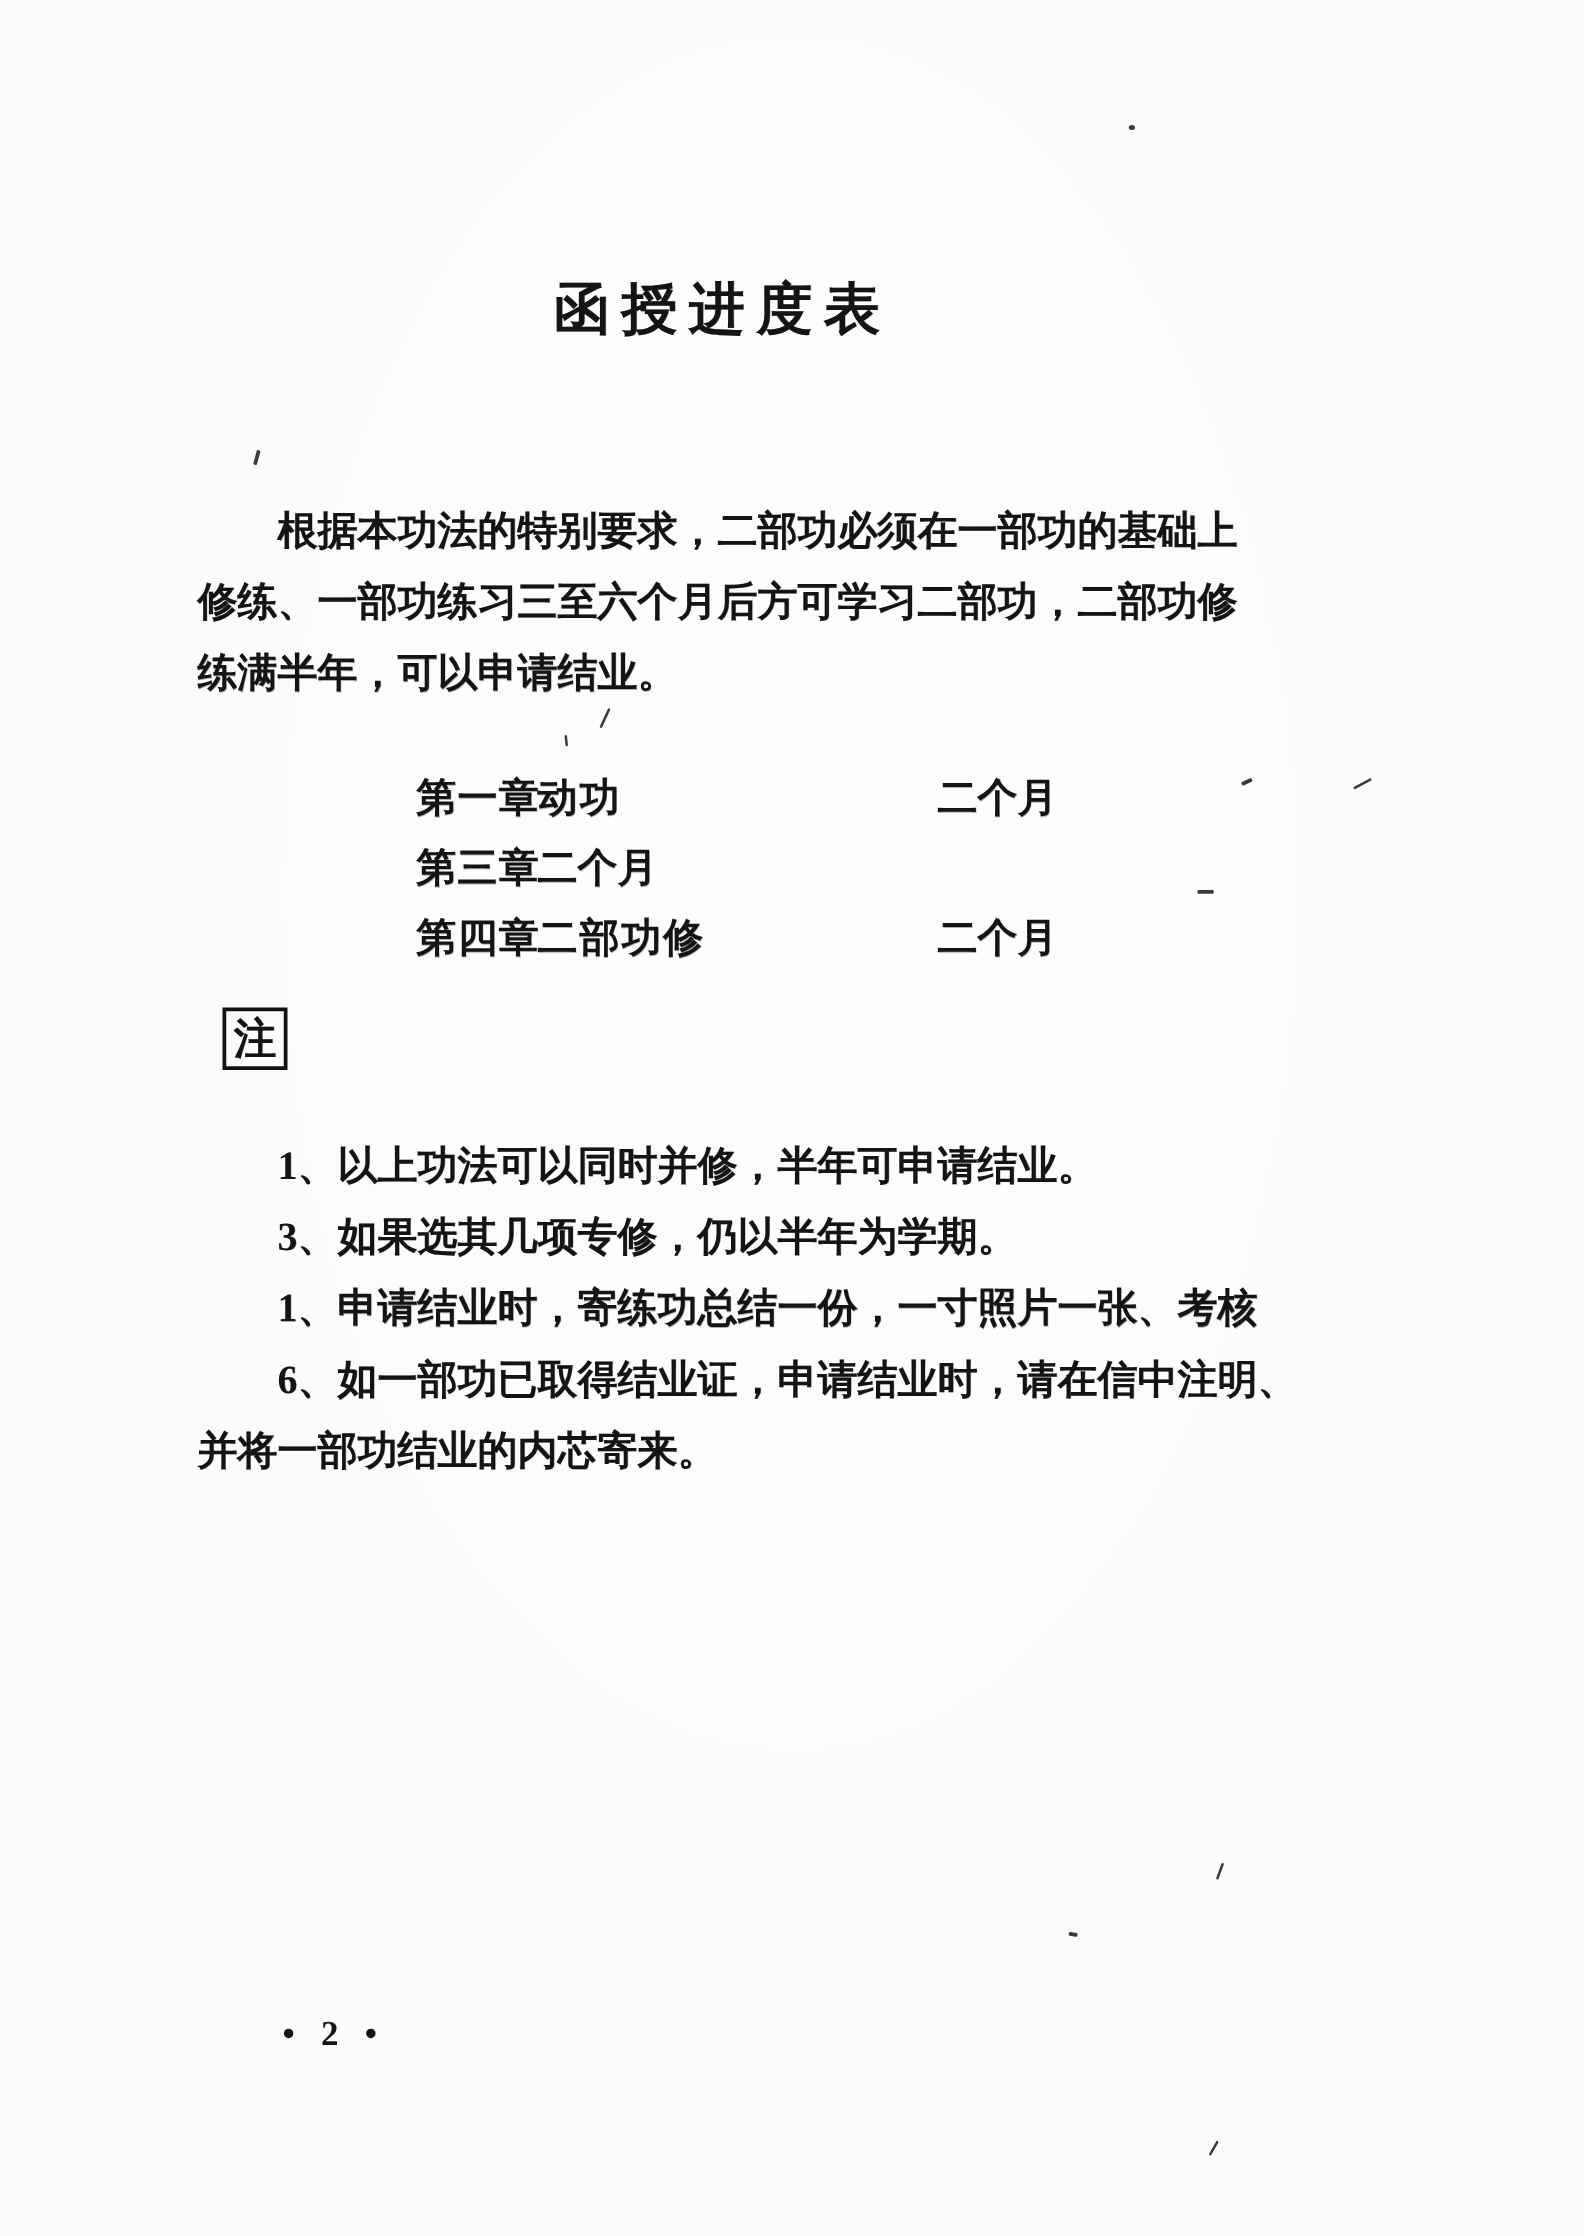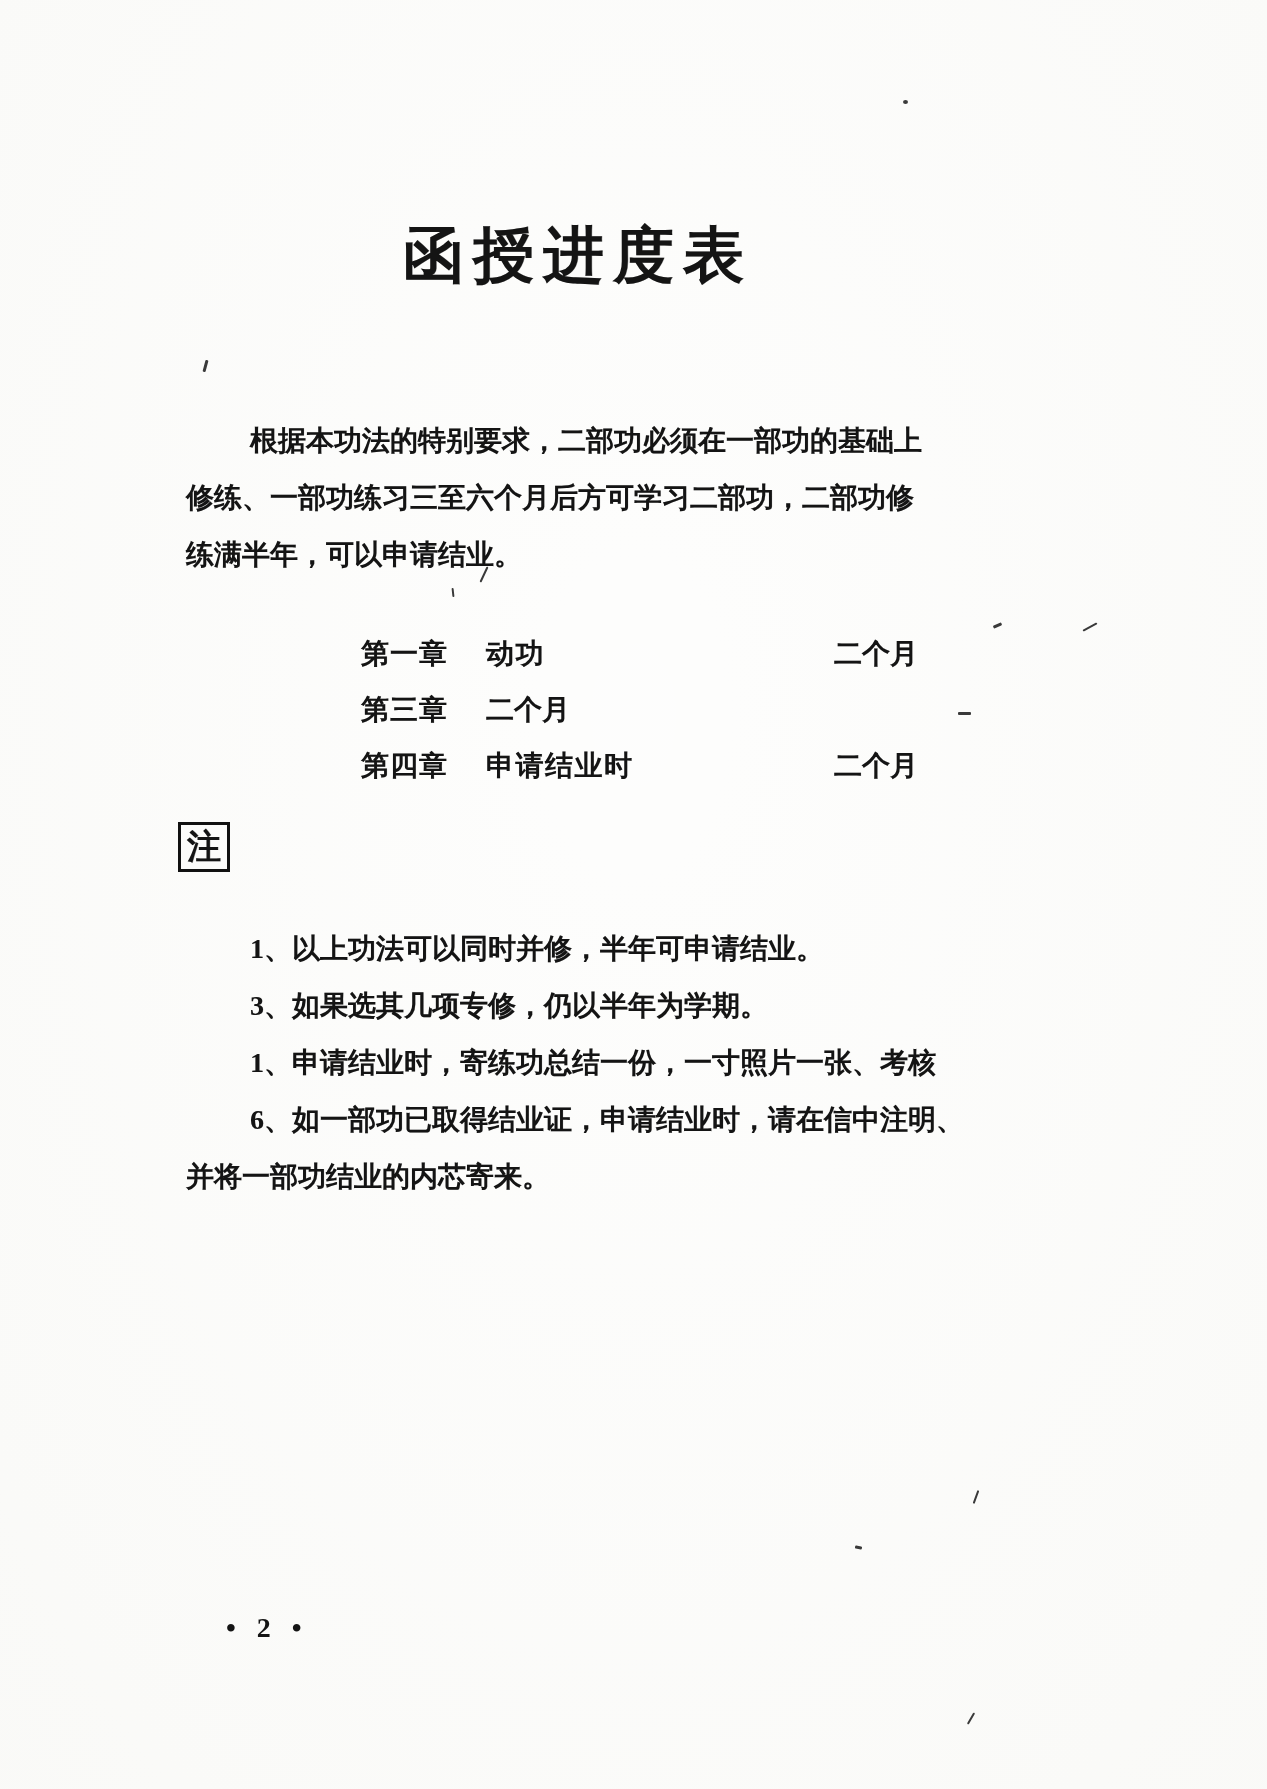--- a/index.html
+++ b/index.html
@@ -13,34 +13,33 @@
   }
   .page {
     position:absolute; inset:0;
     background:
       radial-gradient(ellipse at 50% 40%, rgba(255,255,255,0.6), rgba(245,245,242,0.25)),
       #fbfbf9;
   }
   .content { position:absolute; left:158px; top:0; width:840px; }
   .title {
     margin-top:225px;
-    font-size:61px; line-height:1;
+    font-size:45px; line-height:1;
     letter-spacing:9px;
     text-align:center;
     font-weight:600;
     text-shadow:0.4px 0.4px 0 rgba(0,0,0,0.35);
     font-family:Liberation Serif, serif;
   }
   .intro { margin-top:126px; }
   .line {
-    font-size:28px; line-height:57px;
+    font-size:32px; line-height:57px;
     white-space:nowrap;
     font-weight:600;
     text-shadow:0.3px 0.3px 0 rgba(0,0,0,0.3);
-    margin-left:28px;
   }
   .indent { padding-left:64px; }
   .schedule { margin-top:43px; padding-left:175px; }
   .sched-row { display:flex; }
   .sched-row .line { line-height:56px; }
   .sched-chapter { width:97px; letter-spacing:1px; }
   .sched-name  { width:320px; letter-spacing:1.5px; }
   .note-box {
     margin-top:28px; margin-left:20px;
     width:46px; height:44px;
@@ -77,21 +76,21 @@
         <span class="line sched-chapter">第一章</span>
         <span class="line sched-name">动功</span>
         <span class="line sched-duration">二个月</span>
       </div>
       <div class="sched-row">
         <span class="line sched-chapter">第三章</span>
         <span class="line sched-duration">二个月</span>
       </div>
       <div class="sched-row">
         <span class="line sched-chapter">第四章</span>
-        <span class="line sched-name">申请结业时</span>
+        <span class="line sched-name">二部功修</span>
         <span class="line sched-duration">二个月</span>
       </div>
     </div>
 
     <div class="note-box">注</div>
 
     <div class="notes">
       <div class="line indent">1、以上功法可以同时并修，半年可申请结业。</div>
       <div class="line indent">3、如果选其几项专修，仍以半年为学期。</div>
       <div class="line indent">1、申请结业时，寄练功总结一份，一寸照片一张、考核</div>

